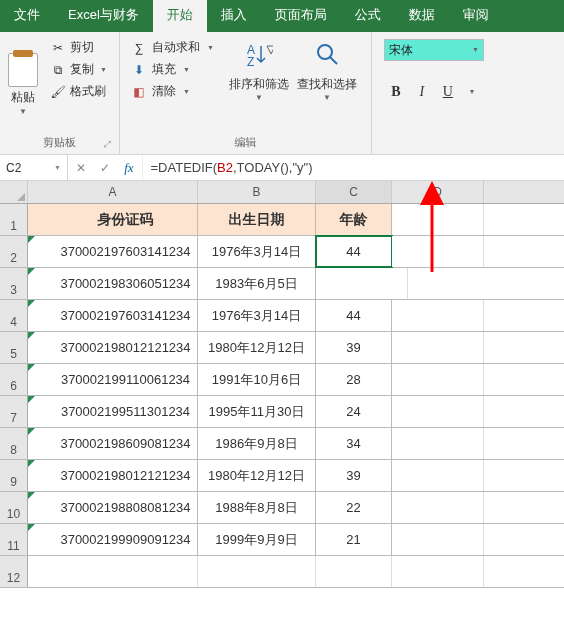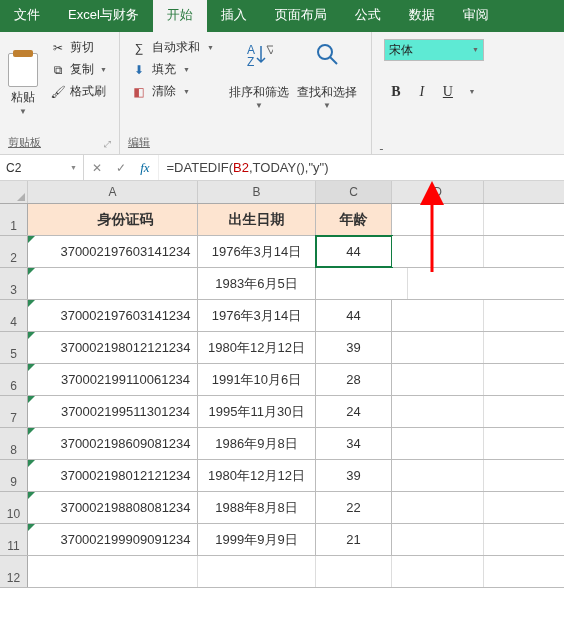--- a/index.html
+++ b/index.html
@@ -7,52 +7,52 @@
 
 
 .tabs { background: #2a7a3f; display: flex; align-items: flex-end; height: 32px; }
 .tab { color: #fff; padding: 8px 14px; cursor: pointer; font-size: 13px; }
 .tab.active { background: #f3f3f3; color: #2a7a3f; }
 
 
 .ribbon { background: #f3f3f3; border-bottom: 1px solid #d4d4d4; height: 123px; display: flex; }
 .group { border-right: 1px solid #d4d4d4; display: flex; flex-direction: column; padding: 4px 8px 0; }
 .group-body { flex: 1; display: flex; }
-.group-label { text-align: left; font-size: 11px; color: #666; padding: 2px 0 4px; position: relative; text-decoration: underline; }
+.group-label { text-align: center; font-size: 11px; color: #666; padding: 2px 0 4px; position: relative; }
 .group-label .exp { position: absolute; right: 0; bottom: 4px; color: #888; font-size: 9px; }
 
 .clip-left { display: flex; flex-direction: column; align-items: center; justify-content: center; padding-right: 6px; }
 .paste-icon { width: 30px; height: 34px; background: #fff; border: 1px solid #aaa; position: relative; border-radius: 2px; }
 .paste-icon::before { content: ""; position: absolute; left: 4px; right: 4px; top: -4px; height: 7px; background: #c08030; border-radius: 2px; }
 .clip-left .lbl { margin-top: 2px; font-size: 12px; }
 .clip-left .dd { font-size: 8px; color: #666; margin-top: 1px; }
 .clip-right { display: flex; flex-direction: column; gap: 3px; padding: 2px 2px 0 4px; }
 .small-btn { display: flex; align-items: center; gap: 4px; font-size: 12px; padding: 1px 2px; }
 .small-btn .ic { width: 16px; height: 16px; display: inline-flex; align-items: center; justify-content: center; }
 
 .edit-left { display: flex; flex-direction: column; gap: 3px; padding: 2px 8px 0 2px; }
 .menu-item { display: flex; align-items: center; gap: 5px; font-size: 12px; padding: 1px; }
 .menu-item .ic { width: 16px; height: 16px; display: inline-flex; align-items: center; justify-content: center; }
 .menu-item .dd { font-size: 7px; color: #666; margin-left: 2px; }
 .edit-right { display: flex; gap: 8px; padding: 4px 6px 0; }
 .big-btn { display: flex; flex-direction: column; align-items: center; width: 60px; }
-.big-btn .lbl { font-size: 12px; margin-top: 16px; text-align: center; }
+.big-btn .lbl { font-size: 12px; margin-top: 8px; text-align: center; }
 .big-btn .dd { font-size: 8px; color: #666; }
 
 .font-group .group-body { display: flex; flex-direction: column; padding: 3px 4px; }
 .font-select { border: 1px solid #bbb; background: #5eead4; height: 22px; width: 100px; padding: 2px 4px; font-size: 12px; color: #222; position: relative; }
 .font-select .dd { position: absolute; right: 4px; top: 6px; font-size: 7px; color: #666; }
 .biu { display: flex; gap: 2px; margin-top: 20px; }
 .biu span { width: 24px; height: 22px; display: inline-flex; align-items: center; justify-content: center; font-size: 14px; font-family: Georgia, serif; }
 .biu .u { text-decoration: underline; position: relative; }
 .biu .ddc { font-size: 7px; color: #666; margin-left: -2px; align-self: flex-end; margin-bottom: 3px; }
 
 
 .fbar { display: flex; align-items: stretch; height: 26px; border-bottom: 1px solid #d4d4d4; }
-.namebox { width: 84px; border-right: 1px solid #d4d4d4; display: flex; align-items: center; padding: 0 6px; position: relative; background: #fff; }
+.namebox { width: 68px; border-right: 1px solid #d4d4d4; display: flex; align-items: center; padding: 0 6px; position: relative; background: #fff; }
 .namebox .dd { position: absolute; right: 6px; font-size: 7px; color: #888; }
 .fbtns { display: flex; align-items: center; padding: 0 8px; gap: 14px; border-right: 1px solid #eee; }
 .fbtns span { color: #888; font-size: 12px; }
 .fbtns .fx { font-style: italic; font-family: Georgia, serif; font-size: 13px; color: #0369a1; }
 .formula { flex: 1; display: flex; align-items: center; padding: 0 8px; font-family: Consolas, monospace; font-size: 13px; color: #444; }
 .formula .b2 { color: #c00000; }
 
 
 .grid-wrap { position: relative; }
 .col-headers { display: flex; height: 23px; background: #e6e6e6; border-bottom: 1px solid #aaa; }
@@ -235,20 +235,21 @@
           <span>44</span>
         </div>
         <div class="cell D">
           <span></span>
         </div>
       </div>
       <div class="row">
         <div class="rh">3</div>
         <div class="cell A">
           <span class="tri"></span>
+          <span>370002198306051234</span>
         </div>
         <div class="cell B">
           <span>1983年6月5日</span>
         </div>
         <div class="cell D">
           <span></span>
         </div>
       </div>
       <div class="row">
         <div class="rh">4</div>

